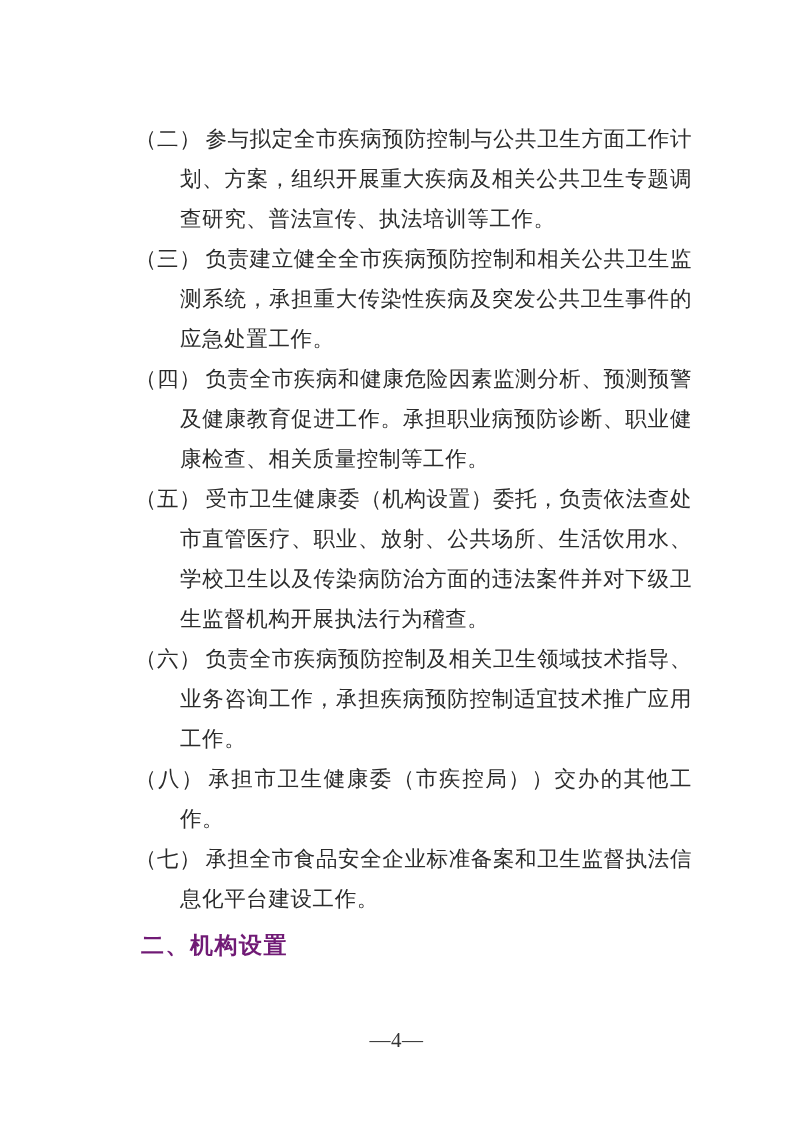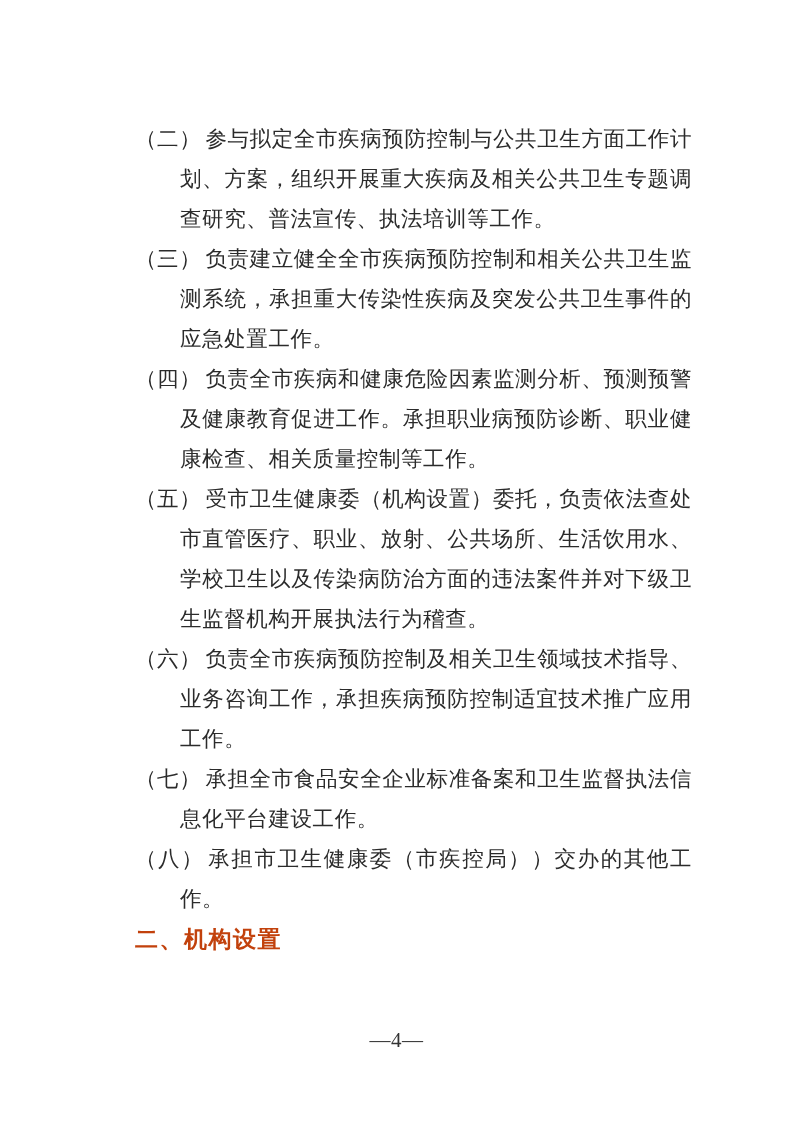--- a/index.html
+++ b/index.html
@@ -33,29 +33,29 @@
   .item {
     padding-left: 45px;
     text-indent: -45px;
     margin: 0;
   }
   .item-label {
     margin-right: 4px;
     white-space: nowrap;
   }
   .section-heading {
-    margin: 0;
+    margin: 6px;
     padding: 0;
     text-indent: 0;
     font-family: "Liberation Sans", "DejaVu Sans", sans-serif;
     font-weight: bold;
     font-size: 23px;
     line-height: 40px;
     letter-spacing: 1.5px;
-    color: #c2410c;
+    color: #701a75;
     text-align: left;
   }
   .footer {
     position: absolute;
     top: 1026px;
     left: 0;
     width: 793px;
     text-align: center;
     font-size: 21px;
     line-height: 28px;
@@ -73,23 +73,23 @@
     <p class="item"><span class="item-label">（二）</span><span>参与拟定全市疾病预防控制与公共卫生方面工作计划、方案，组织开展重大疾病及相关公共卫生专题调查研究、普法宣传、执法培训等工作。</span></p>
 
     <p class="item"><span class="item-label">（三）</span><span>负责建立健全全市疾病预防控制和相关公共卫生监测系统，承担重大传染性疾病及突发公共卫生事件的应急处置工作。</span></p>
 
     <p class="item"><span class="item-label">（四）</span><span>负责全市疾病和健康危险因素监测分析、预测预警及健康教育促进工作。承担职业病预防诊断、职业健康检查、相关质量控制等工作。</span></p>
 
     <p class="item"><span class="item-label">（五）</span><span>受市卫生健康委（机构设置）委托，负责依法查处市直管医疗、职业、放射、公共场所、生活饮用水、学校卫生以及传染病防治方面的违法案件并对下级卫生监督机构开展执法行为稽查。</span></p>
 
     <p class="item"><span class="item-label">（六）</span><span>负责全市疾病预防控制及相关卫生领域技术指导、业务咨询工作，承担疾病预防控制适宜技术推广应用工作。</span></p>
 
+    <p class="item"><span class="item-label">（八）</span><span>承担市卫生健康委（市疾控局））交办的其他工作。</span></p>
+
     <p class="item"><span class="item-label">（七）</span><span>承担全市食品安全企业标准备案和卫生监督执法信息化平台建设工作。</span></p>
-
-    <p class="item"><span class="item-label">（八）</span><span>承担市卫生健康委（市疾控局））交办的其他工作。</span></p>
 
     <h2 class="section-heading">二、机构设置</h2>
 
   </div>
 
   <div class="footer">
     <span>—4—</span>
   </div>
 
 </div>

